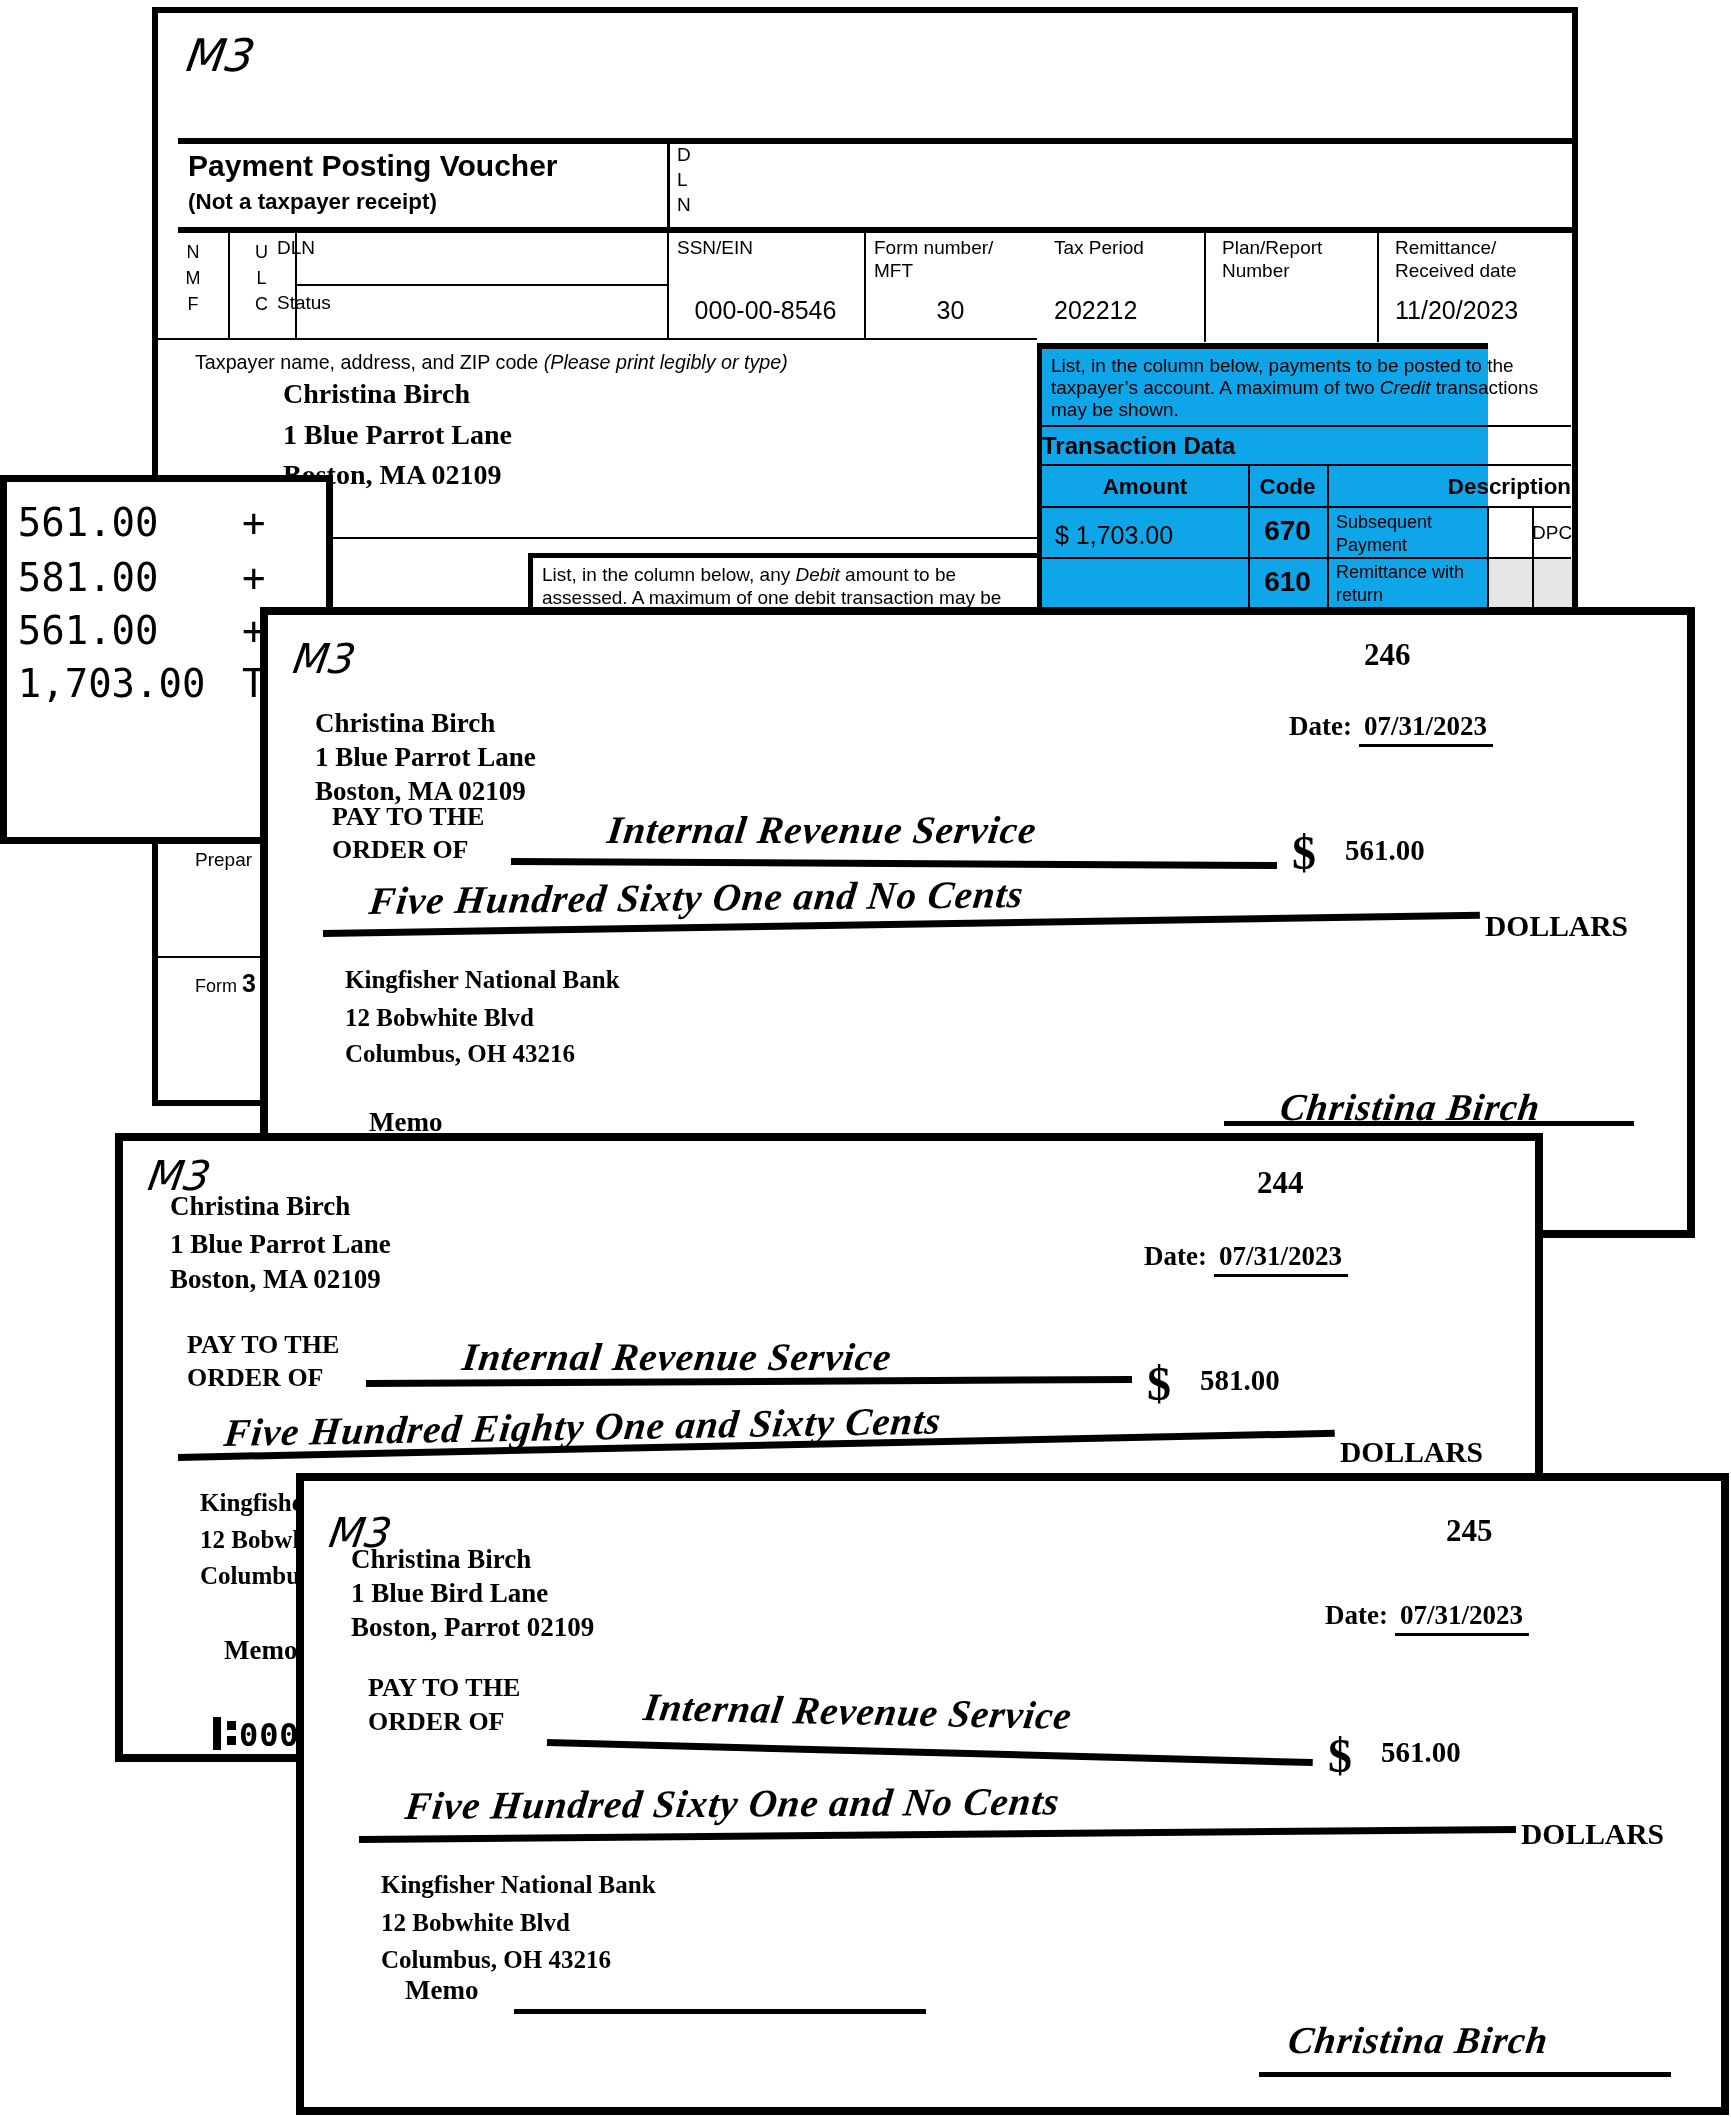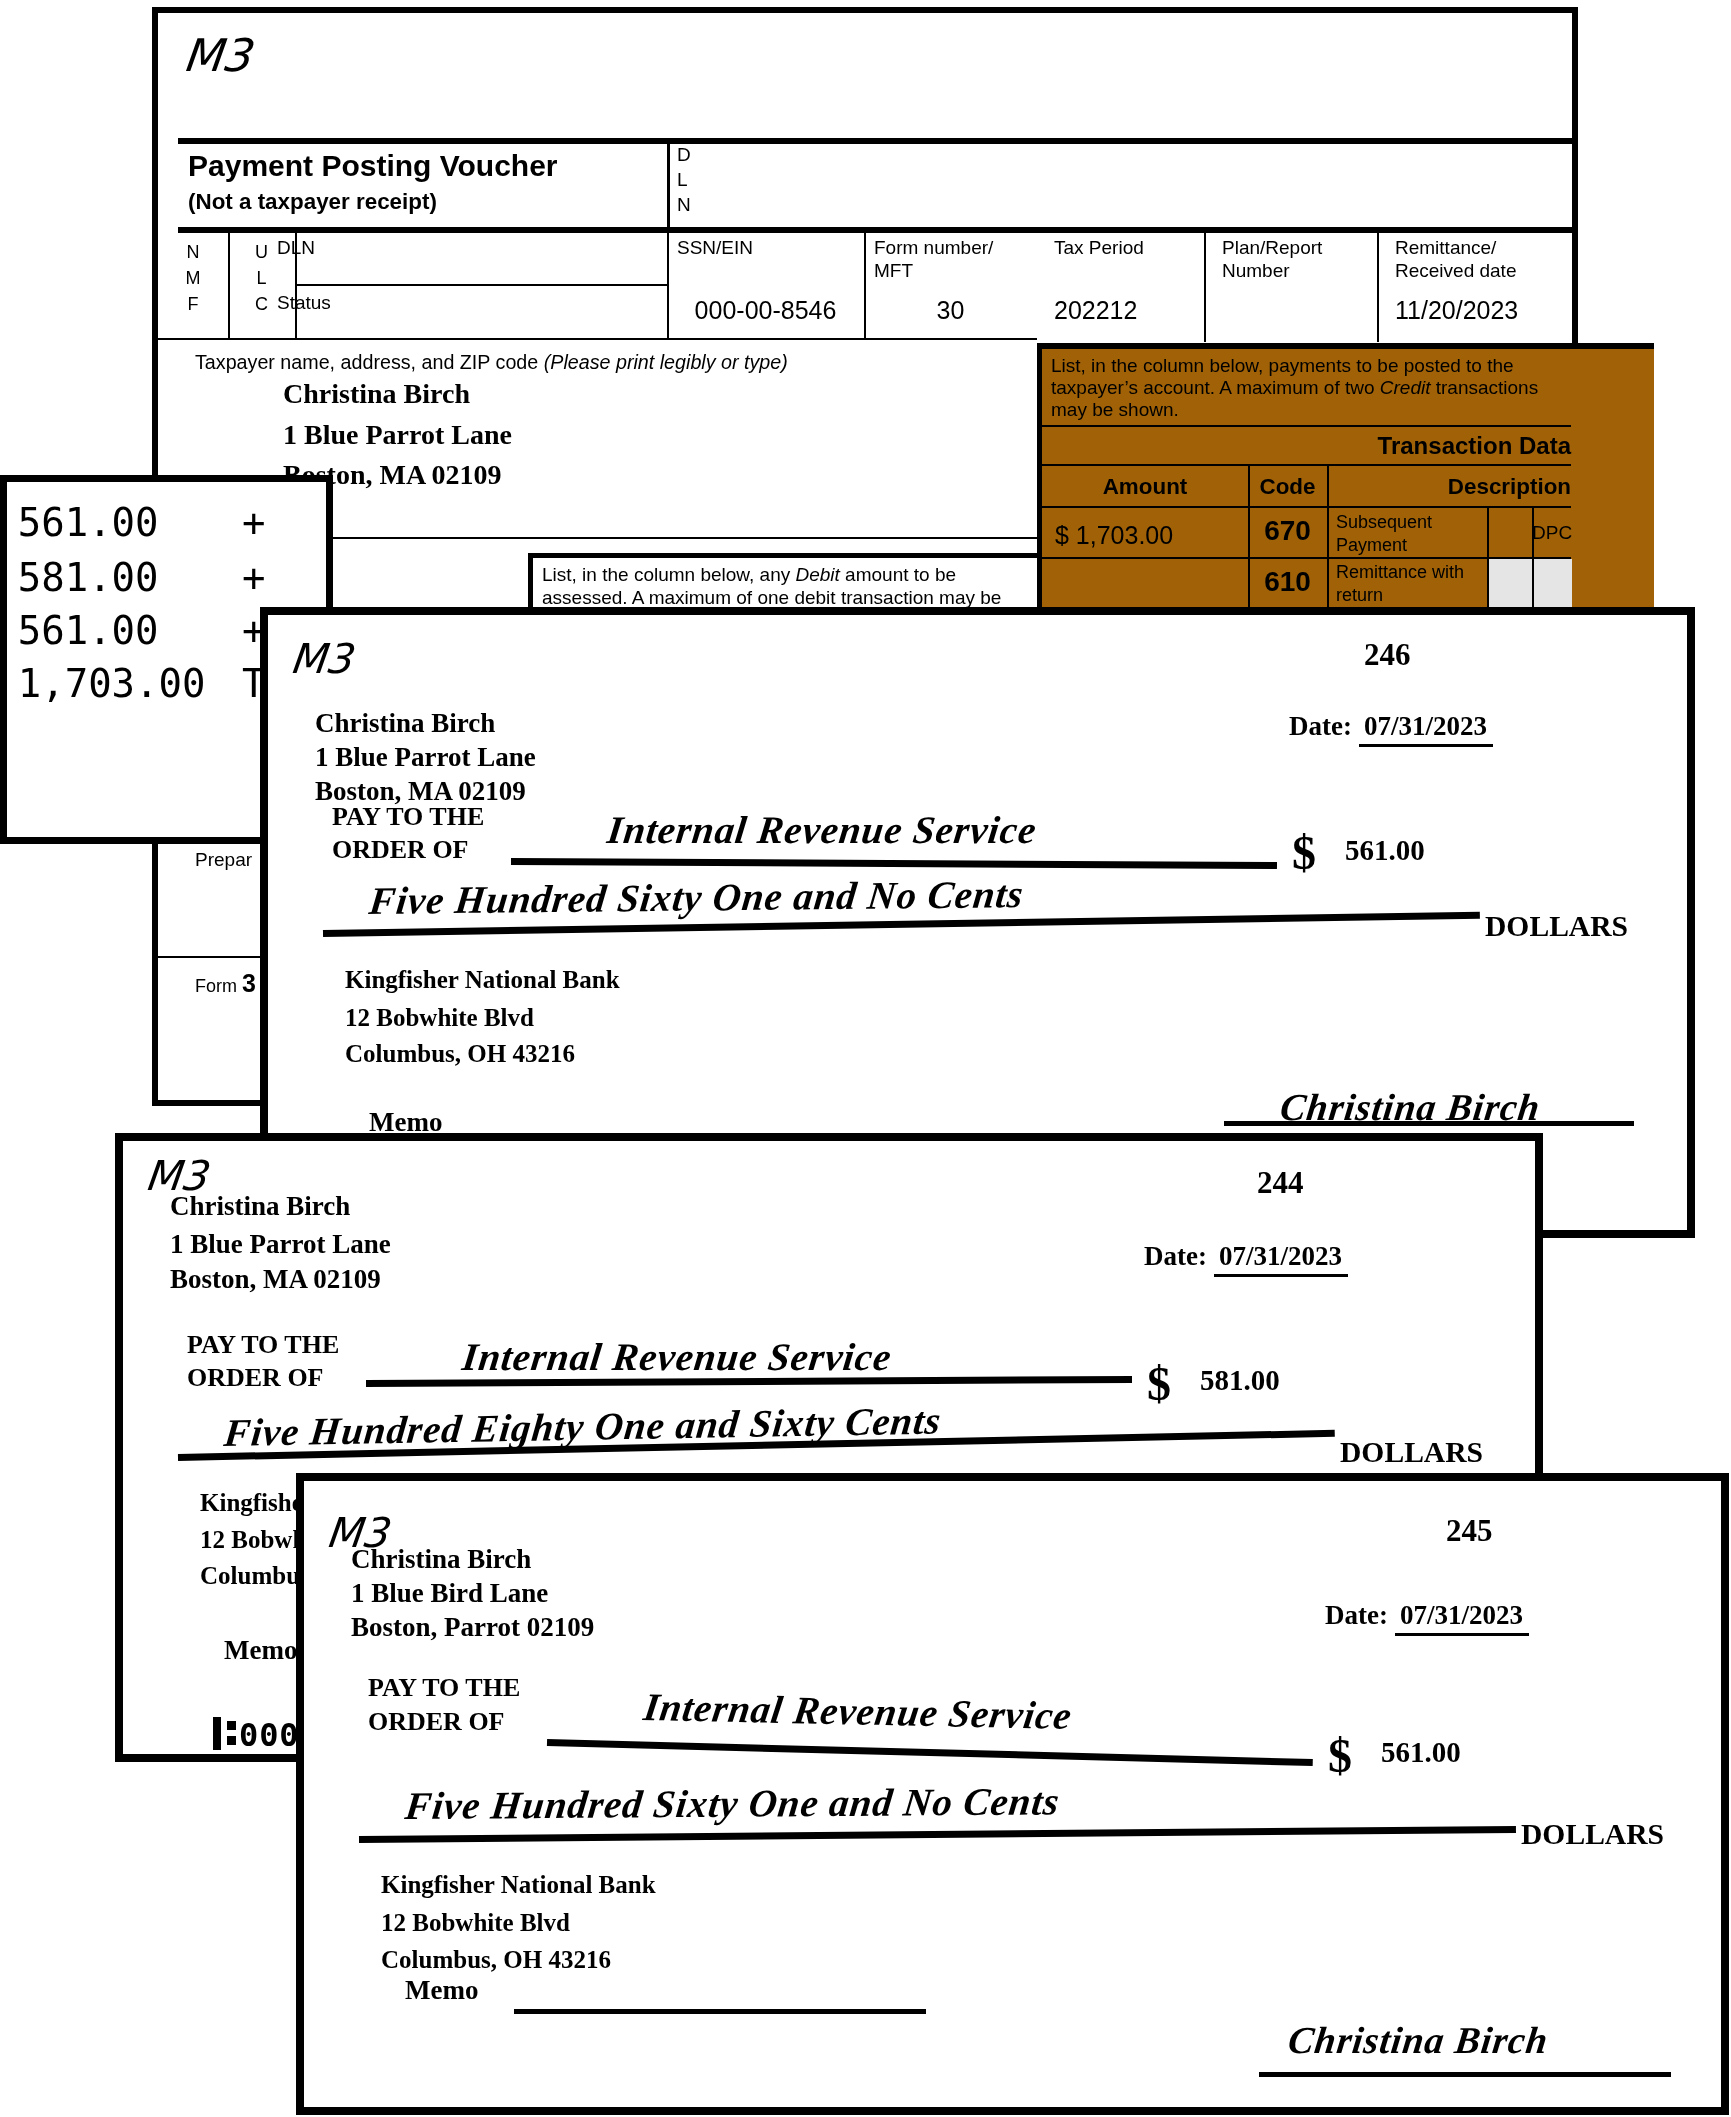--- a/index.html
+++ b/index.html
@@ -11,21 +11,21 @@
   .hand{font-family:"DejaVu Sans",sans-serif;font-style:italic;transform:skewX(-9deg);transform-origin:left bottom}
 
   
   .vch{position:absolute;left:152px;top:7.2px;width:1426px;height:1099px;background:#fff;border:6.3px solid #000;box-sizing:border-box}
   .vch .m3{left:25px;top:16px;font-size:45px}
   .vch .title{left:30px;top:136px;font-size:30px;font-weight:bold}
   .vch .subtitle{left:30px;top:176px;font-size:22.4px;font-weight:bold;}
   .vlbl{font-size:19px}
   .vval{font-size:25px}
   .stack{font-size:18px;text-align:center}
-  .credit{position:absolute;left:879px;top:330px;width:617px;height:269px;border-top:6.3px solid #000;border-left:5.4px solid #000;box-sizing:border-box;background:#a16207}
+  .credit{position:absolute;left:879px;top:330px;width:451px;height:269px;border-top:6.3px solid #000;border-left:5.4px solid #000;box-sizing:border-box;background:#0ea5e9}
   .credit .note{font-size:19px;line-height:22.4px}
   .dbox{position:absolute;left:370px;top:540px;width:524px;height:72px;border:5.4px solid #000;box-sizing:border-box;background:#fff}
   .dbox .note{position:absolute;left:9px;top:4.5px;font-size:19px;line-height:23px;white-space:nowrap}
   .shade{position:absolute;background:#e5e5e5}
 
   
   .tape{position:absolute;left:0px;top:475px;width:333px;height:369px;background:#fff;border:7.2px solid #000;box-sizing:border-box}
   .tape .trow{position:absolute;left:0;width:100%;font-family:"DejaVu Sans Mono",monospace;font-size:39px}
   .tape .tval{position:absolute;left:10.7px}
   .tape .tsym{position:absolute;left:235px}
@@ -176,21 +176,21 @@
     <div class="note"><span>List, in the column below, any </span><span style="font-style:italic">Debit</span><span> amount to be</span><br><span>assessed. A maximum of one debit transaction may be</span></div>
   </div>
 
   <div class="credit">
     <div class="abs note" style="left:9px;top:5.4px">
       <span>List, in the column below, payments to be posted to the</span><br>
       <span>taxpayer’s account. A maximum of two </span><span style="font-style:italic">Credit</span><span> transactions</span><br>
       <span>may be shown.</span>
     </div>
     <div class="rule" style="left:0;top:76px;width:529px;height:1.8px"></div>
-    <div class="abs" style="left:0;top:83px;width:529px;text-align:right;font-size:24px;font-weight:bold">Transaction Data</div>
+    <div class="abs" style="left:0;top:83px;width:529px;text-align:left;font-size:24px;font-weight:bold">Transaction Data</div>
     <div class="rule" style="left:0;top:115px;width:529px;height:1.8px"></div>
     <div class="rule" style="left:206px;top:115px;width:1.8px;height:148px"></div>
     <div class="rule" style="left:285px;top:115px;width:1.8px;height:148px"></div>
     <div class="abs" style="left:0;top:125px;width:206px;text-align:center;font-size:22.4px;font-weight:bold">Amount</div>
     <div class="abs" style="left:206px;top:125px;width:79px;text-align:center;font-size:22.4px;font-weight:bold">Code</div>
     <div class="abs" style="left:285px;top:125px;width:244px;text-align:right;font-size:22.4px;font-weight:bold">Description</div>
     <div class="rule" style="left:0;top:157px;width:529px;height:1.8px"></div>
 
     <div class="abs" style="left:13px;top:172px;font-size:25px">$ 1,703.00</div>
     <div class="abs" style="left:206px;top:166px;width:79px;text-align:center;font-size:28px;font-weight:bold">670</div>

